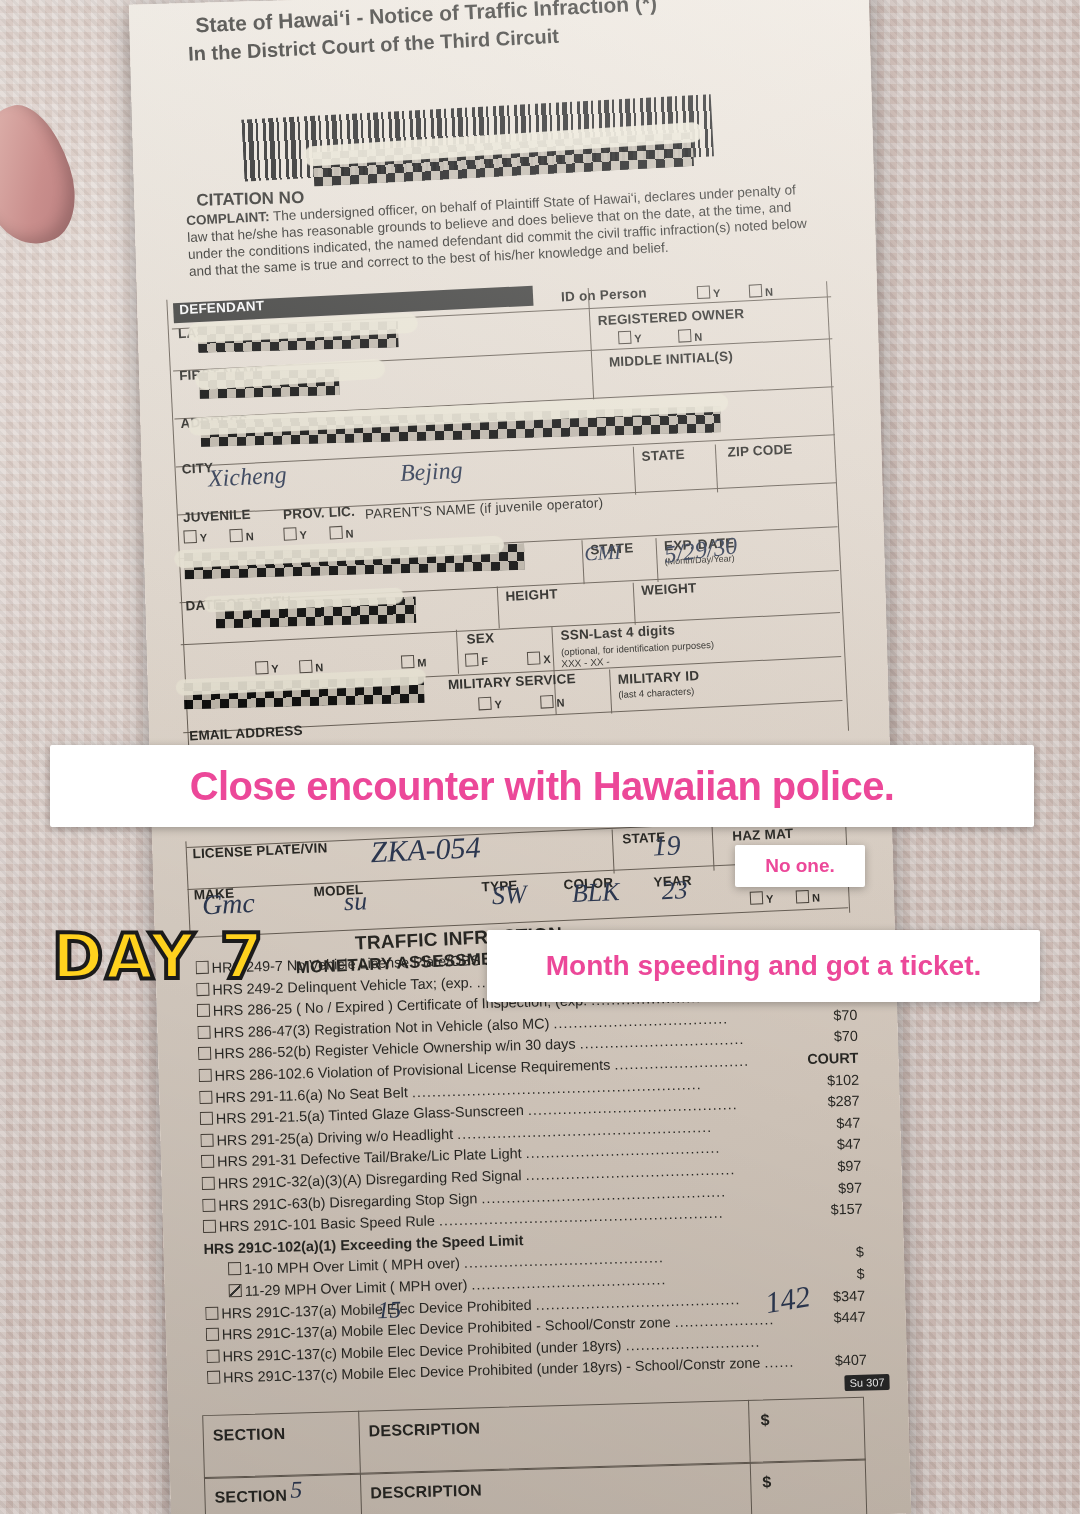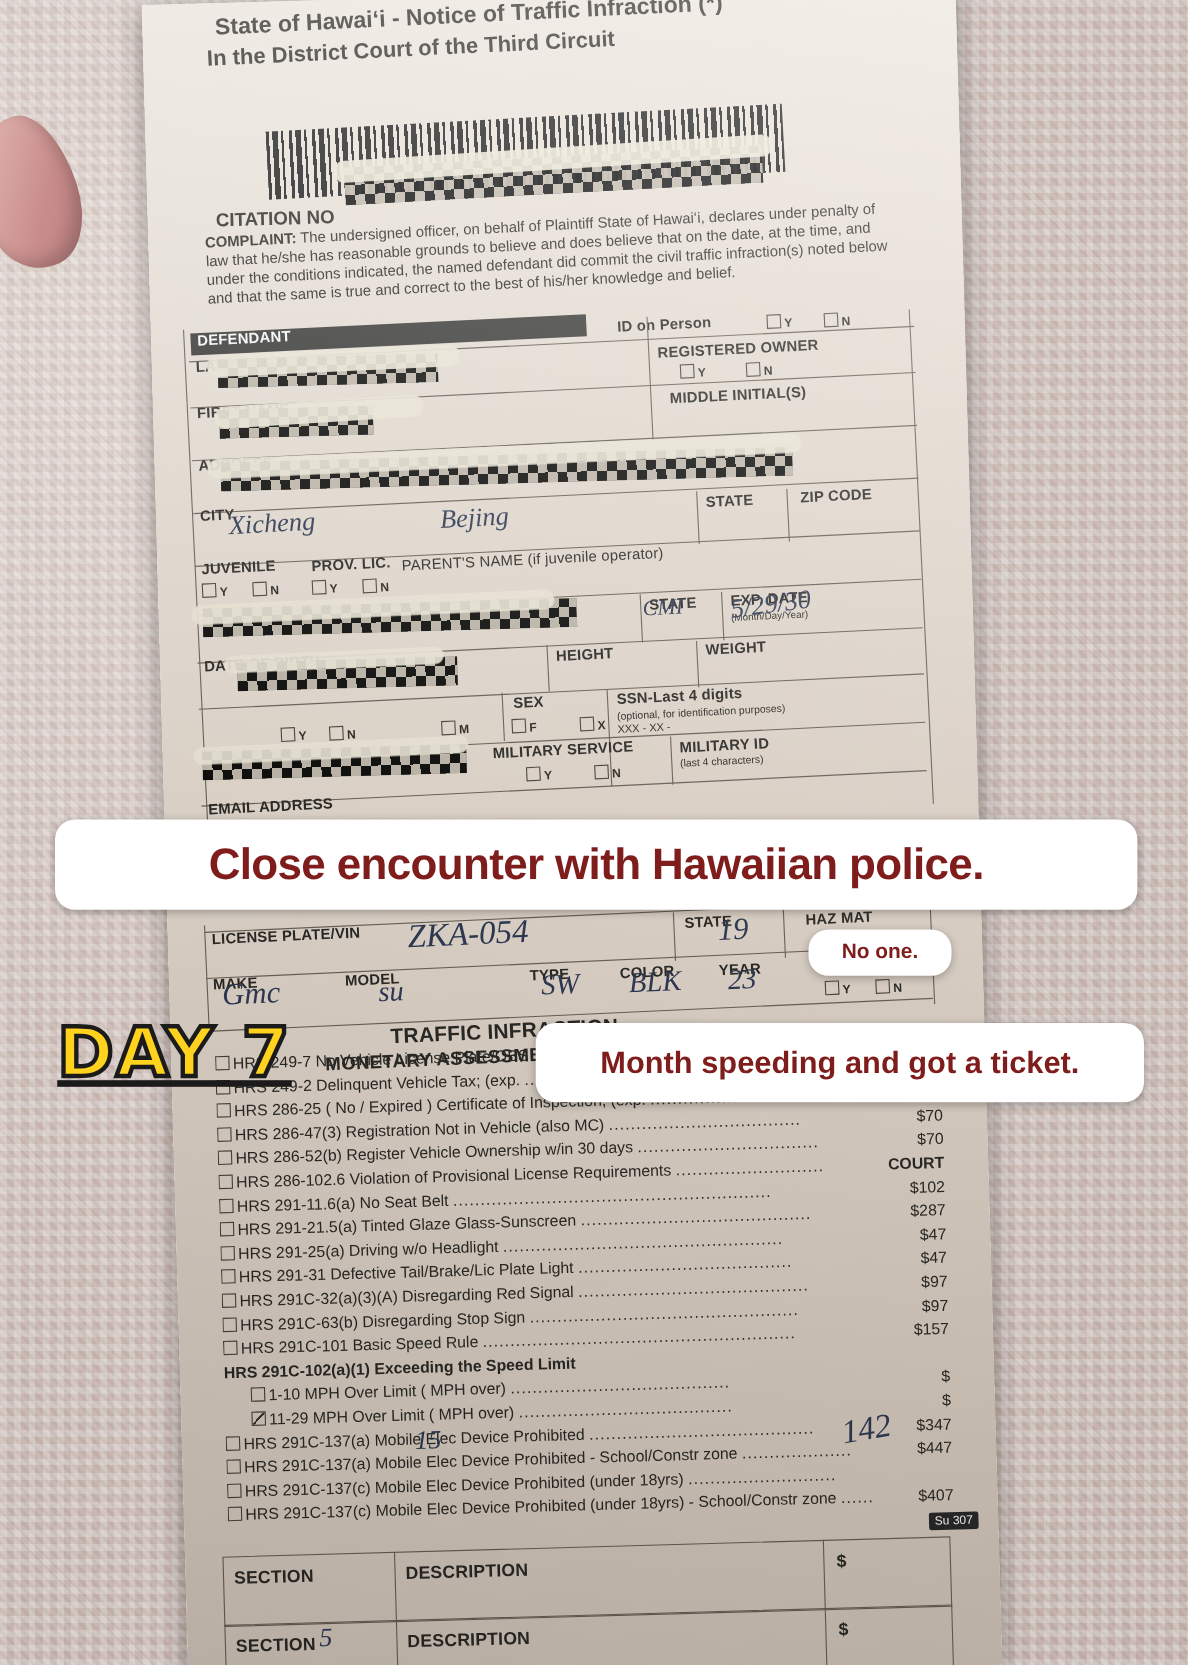--- a/index.html
+++ b/index.html
@@ -71,33 +71,32 @@
   
   #inf{position:absolute;left:40px;top:955px;width:660px;font-size:14.4px;line-height:21.6px;}
   .row{position:relative;white-space:nowrap;overflow:hidden;}
   .amt{position:absolute;right:0;font-weight:normal;}
   .secthead{font-weight:bold;}
   .sub{padding-left:24px;}
   
   .secbox{position:absolute;border:1.4px solid #6b6258;}
   
   .cap{
-    position:absolute;background:#fff;border-radius:18px;
+    position:absolute;background:#fff;border-radius:2px;
     box-shadow:0 2px 8px rgba(0,0,0,.28);
     display:flex;align-items:center;justify-content:center;
-    text-align:center;color:#7f1d1d;
+    text-align:center;color:#ec4899;
   }
   #cap1{left:50px;top:745px;width:984px;height:82px;font-size:40px;font-weight:bold;letter-spacing:-.6px;}
   #cap2{left:735px;top:845px;width:130px;height:42px;font-size:19px;font-weight:bold;}
   #cap3{left:487px;top:930px;width:553px;height:72px;font-size:28px;font-weight:bold;}
   #dayBadge{
     position:absolute;left:52px;top:920px;font-size:62px;font-weight:bold;letter-spacing:2px;
     color:#ffd21e;-webkit-text-stroke:4px #1b1b1b;
     font-family:"DejaVu Sans", sans-serif;
-    text-decoration:underline;
   }
   #dayBadge span{position:relative;}
   #su307{
     position:absolute;right:0;top:1390px;background:#2a2a2a;color:#fff;font-size:11px;
     padding:2px 5px;border-radius:2px;
   }
 </style>
 </head>
 <body>
 

